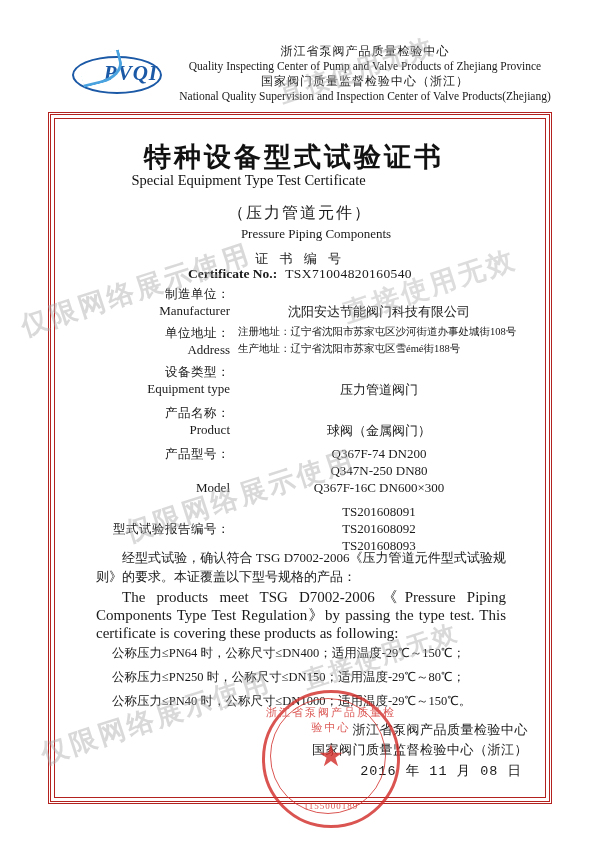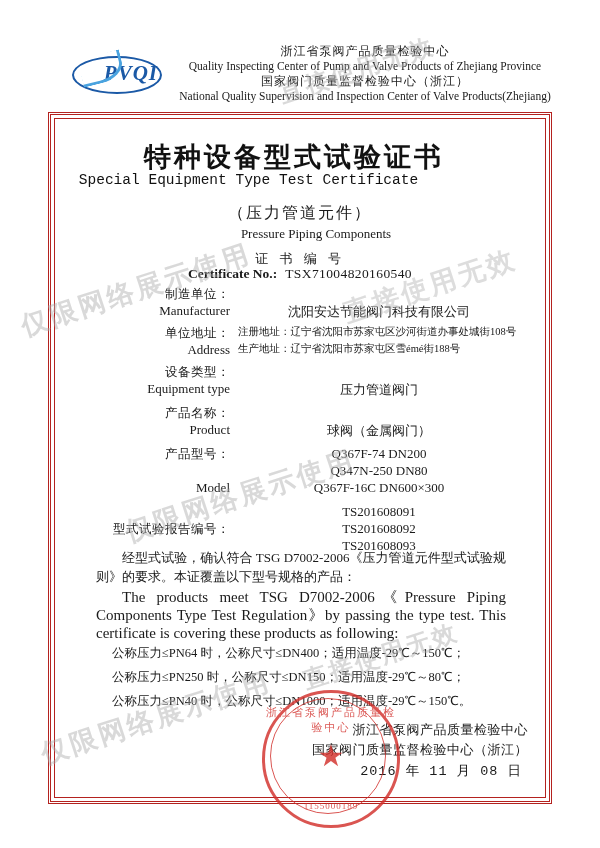--- a/index.html
+++ b/index.html
@@ -106,21 +106,20 @@
     font-weight: bold;
     letter-spacing: 3px;
     color: #111;
   }
   .title-en {
     position: absolute;
     top: 172px; left: 0; width: 497px;
     text-align: center;
     font-size: 14.5px;
     color: #111;
-    font-family: Liberation Mono, monospace;
   }
   .subtitle-cn {
     position: absolute;
     top: 203px; left: 0; width: 600px;
     text-align: center;
     font-size: 16px;
     letter-spacing: 2px;
   }
   .subtitle-en {
     position: absolute;

